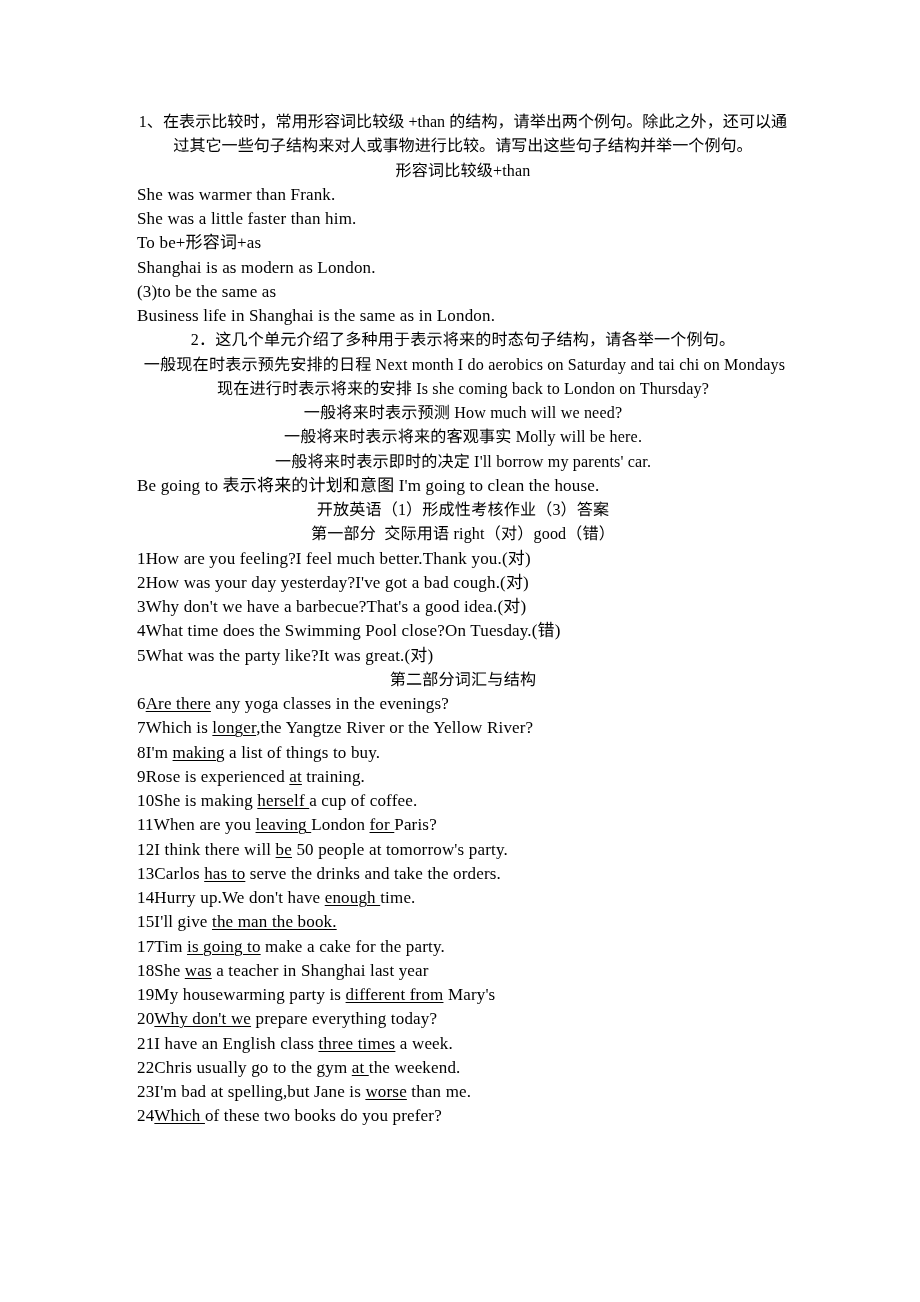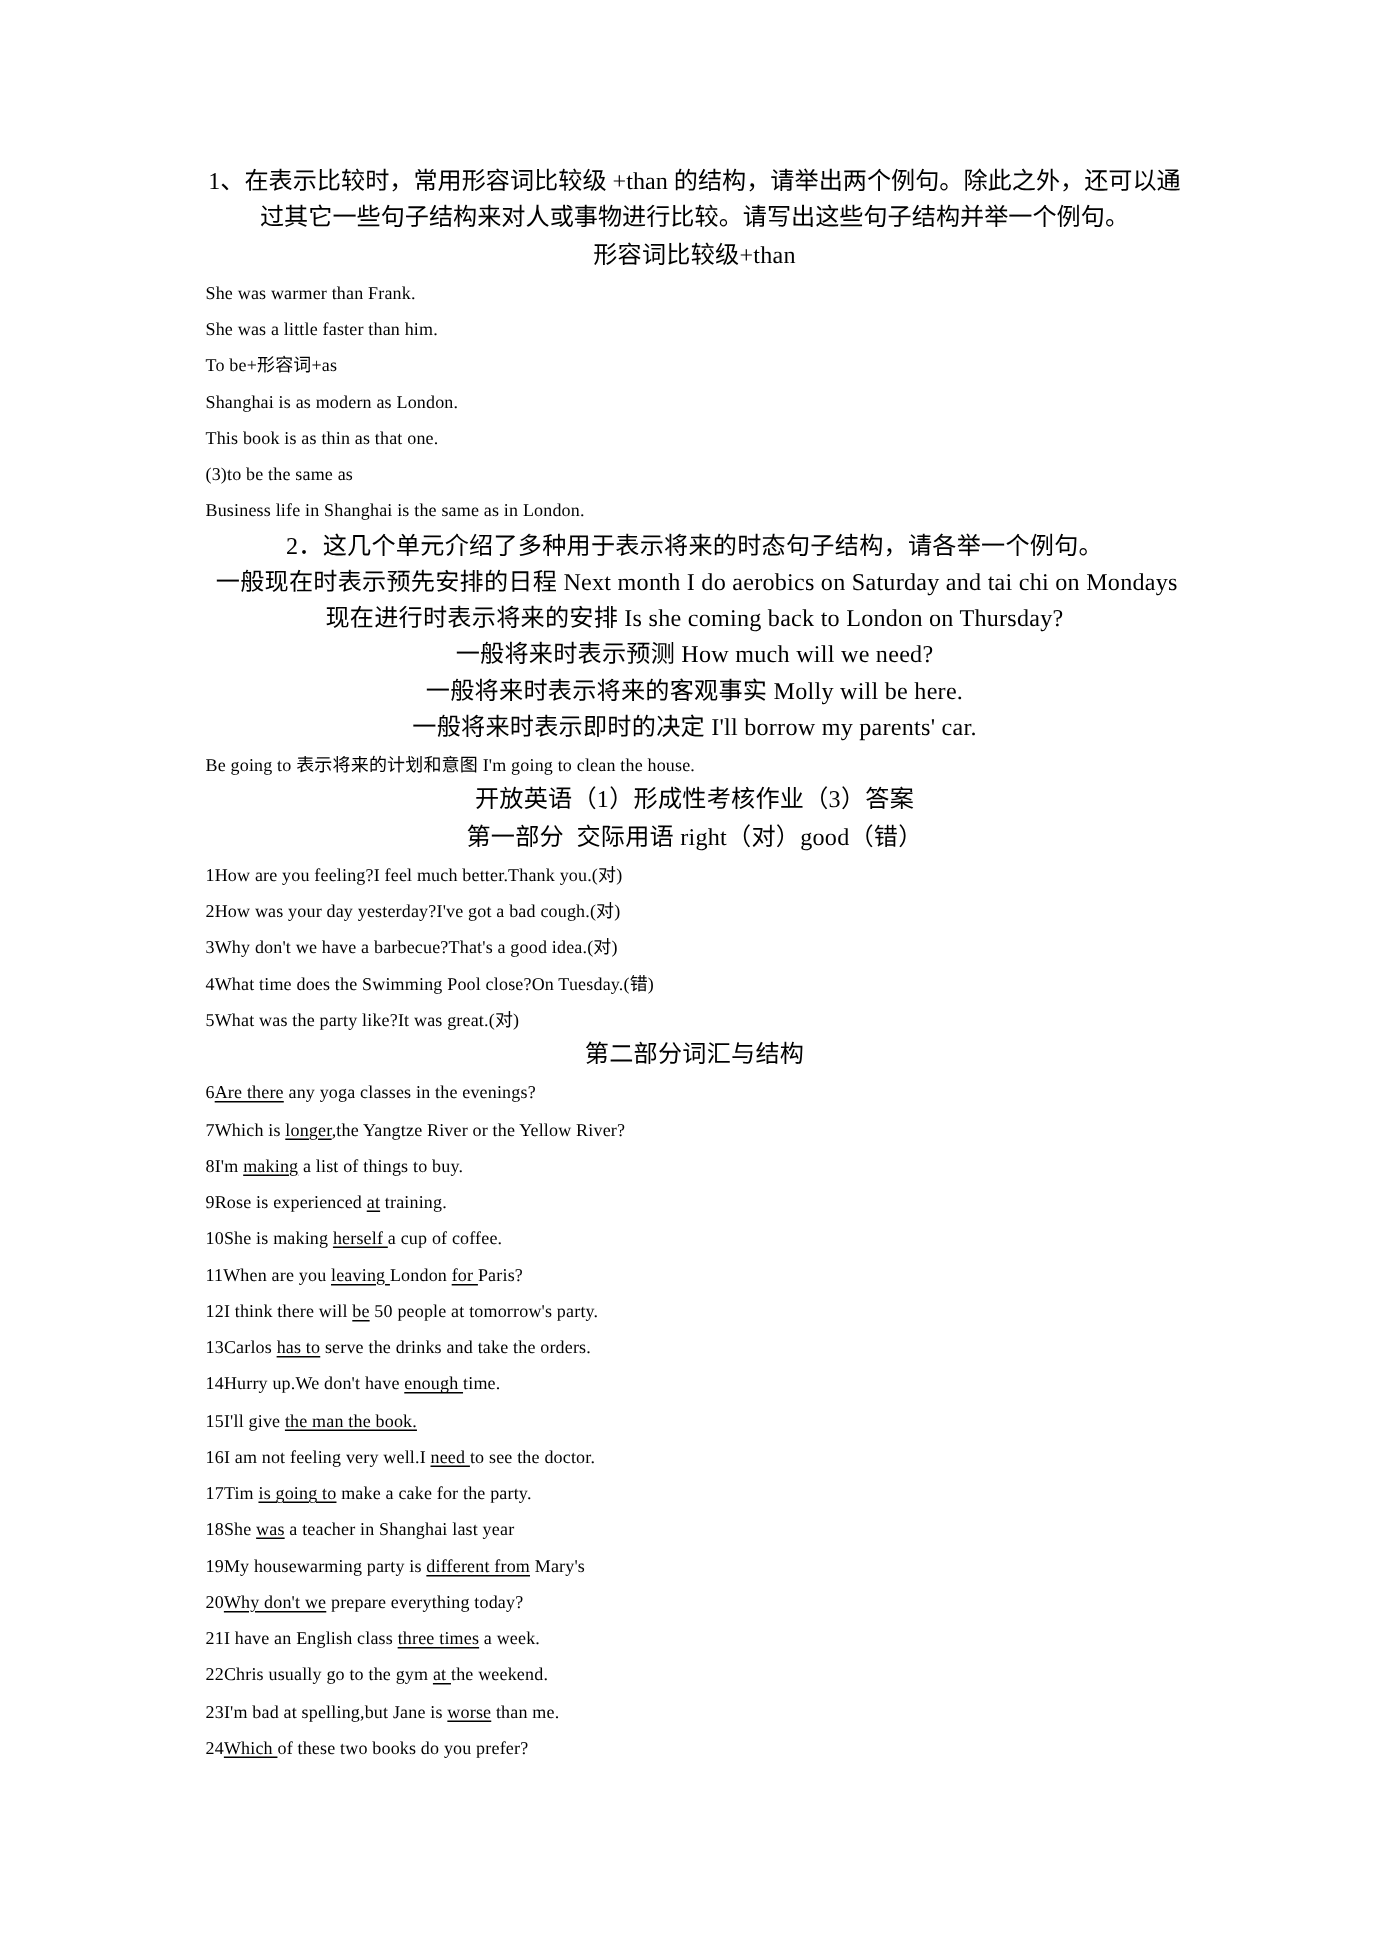--- a/index.html
+++ b/index.html
@@ -26,21 +26,21 @@
     background: #ffffff;
   }
   .content {
     position: absolute;
     left: 137px;
     top: 110px;
     width: 652px;
   }
   
   .line {
-    font-size: 12px;
+    font-size: 17px;
     line-height: 24.25px;
     white-space: pre-wrap;
     word-break: break-word;
     letter-spacing: 0.01em;
   }
   
   .para {
     font-size: 15.6px;
     line-height: 24.25px;
     text-align: justify;
@@ -69,21 +69,20 @@
 <div class="page">
   <div class="content">
 
     <div class="para cjk">1、在表示比较时，常用形容词比较级 +than 的结构，请举出两个例句。除此之外，还可以通过其它一些句子结构来对人或事物进行比较。请写出这些句子结构并举一个例句。</div>
 
     <div class="line cjk">形容词比较级+than</div>
     <div class="line">She was warmer than Frank.</div>
     <div class="line">She was a little faster than him.</div>
     <div class="line">To be+形容词+as</div>
     <div class="line">Shanghai is as modern as London.</div>
-    <div class="line">This book is as thin as that one.</div>
     <div class="line">(3)to be the same as</div>
     <div class="line">Business life in Shanghai is the same as in London.</div>
 
     <div class="line cjk">2．这几个单元介绍了多种用于表示将来的时态句子结构，请各举一个例句。</div>
 
     <div class="line cjk wide">一般现在时表示预先安排的日程 Next month I do aerobics on Saturday and tai chi on Mondays</div>
     <div class="line cjk">现在进行时表示将来的安排 Is she coming back to London on Thursday?</div>
     <div class="line cjk">一般将来时表示预测 How much will we need?</div>
     <div class="line cjk">一般将来时表示将来的客观事实 Molly will be here.</div>
     <div class="line cjk">一般将来时表示即时的决定 I'll borrow my parents' car.</div>
@@ -105,21 +104,20 @@
         <div class="line"><span class="sp">6</span><u class="ans sp">Are there</u><span class="sp"> any yoga classes in the evenings?</span></div>
         <div class="line"><span class="sp">7</span><span class="sp">Which is </span><u class="ans sp">longer</u><span class="sp">,the Yangtze River or the Yellow River?</span></div>
         <div class="line"><span class="sp">8</span><span class="sp">I'm </span><u class="ans sp">making</u><span class="sp"> a list of things to buy.</span></div>
         <div class="line"><span class="sp">9</span><span class="sp">Rose is experienced </span><u class="ans sp">at</u><span class="sp"> training.</span></div>
         <div class="line"><span class="sp">10</span><span class="sp">She is making </span><u class="ans sp">herself </u><span class="sp">a cup of coffee.</span></div>
         <div class="line"><span class="sp">11</span><span class="sp">When are you </span><u class="ans sp">leaving </u><span class="sp">London </span><u class="ans sp">for </u><span class="sp">Paris?</span></div>
         <div class="line"><span class="sp">12</span><span class="sp">I think there will </span><u class="ans sp">be</u><span class="sp"> 50 people at tomorrow's party.</span></div>
         <div class="line"><span class="sp">13</span><span class="sp">Carlos </span><u class="ans sp">has to</u><span class="sp"> serve the drinks and take the orders.</span></div>
         <div class="line"><span class="sp">14</span><span class="sp">Hurry up.We don't have </span><u class="ans sp">enough </u><span class="sp">time.</span></div>
         <div class="line"><span class="sp">15</span><span class="sp">I'll give </span><u class="ans sp">the man the book.</u></div>
-        <div class="line"><span class="sp">16</span><span class="sp">I am not feeling very well.I </span><u class="ans sp">need </u><span class="sp">to see the doctor.</span></div>
         <div class="line"><span class="sp">17</span><span class="sp">Tim </span><u class="ans sp">is going to</u><span class="sp"> make a cake for the party.</span></div>
         <div class="line"><span class="sp">18</span><span class="sp">She </span><u class="ans sp">was</u><span class="sp"> a teacher in Shanghai last year</span></div>
         <div class="line"><span class="sp">19</span><span class="sp">My housewarming party is </span><u class="ans sp">different from</u><span class="sp"> Mary's</span></div>
         <div class="line"><span class="sp">20</span><u class="ans sp">Why don't we</u><span class="sp"> prepare everything today?</span></div>
         <div class="line"><span class="sp">21</span><span class="sp">I have an English class </span><u class="ans sp">three times</u><span class="sp"> a week.</span></div>
         <div class="line"><span class="sp">22</span><span class="sp">Chris usually go to the gym </span><u class="ans sp">at </u><span class="sp">the weekend.</span></div>
         <div class="line"><span class="sp">23</span><span class="sp">I'm bad at spelling,but Jane is </span><u class="ans sp">worse</u><span class="sp"> than me.</span></div>
         <div class="line"><span class="sp">24</span><u class="ans sp">Which </u><span class="sp">of these two books do you prefer?</span></div>
       </div>
 

